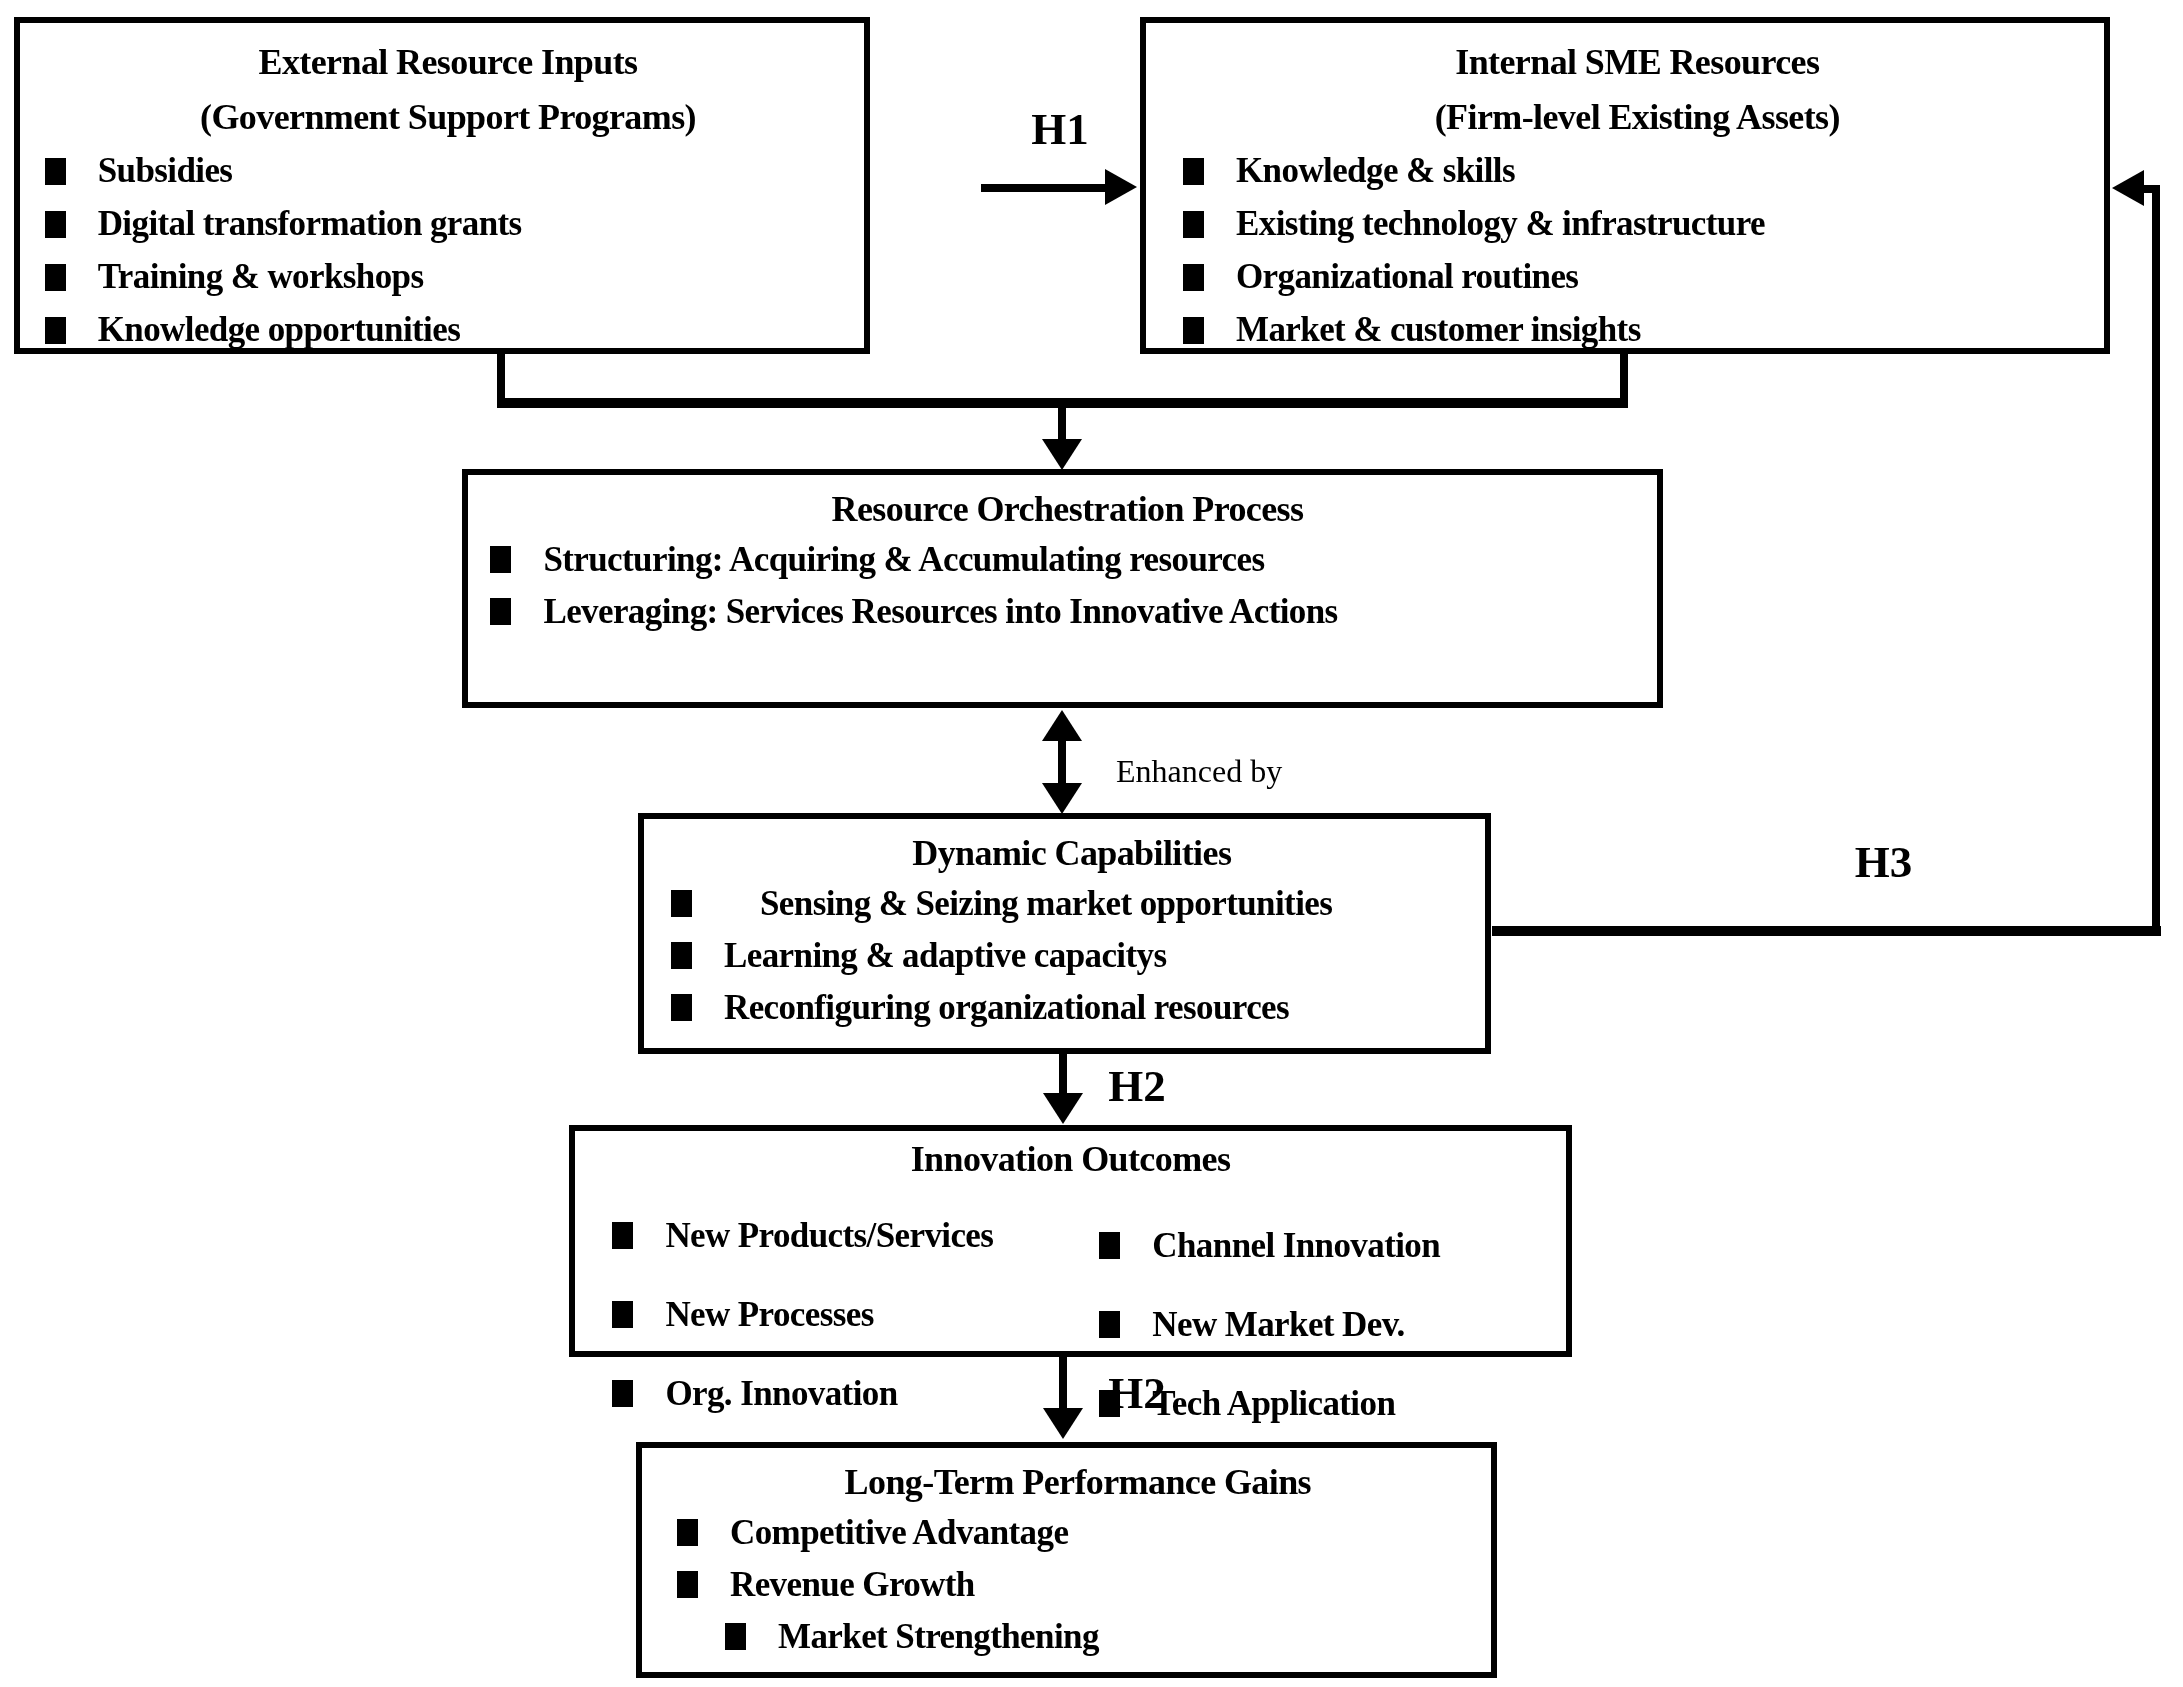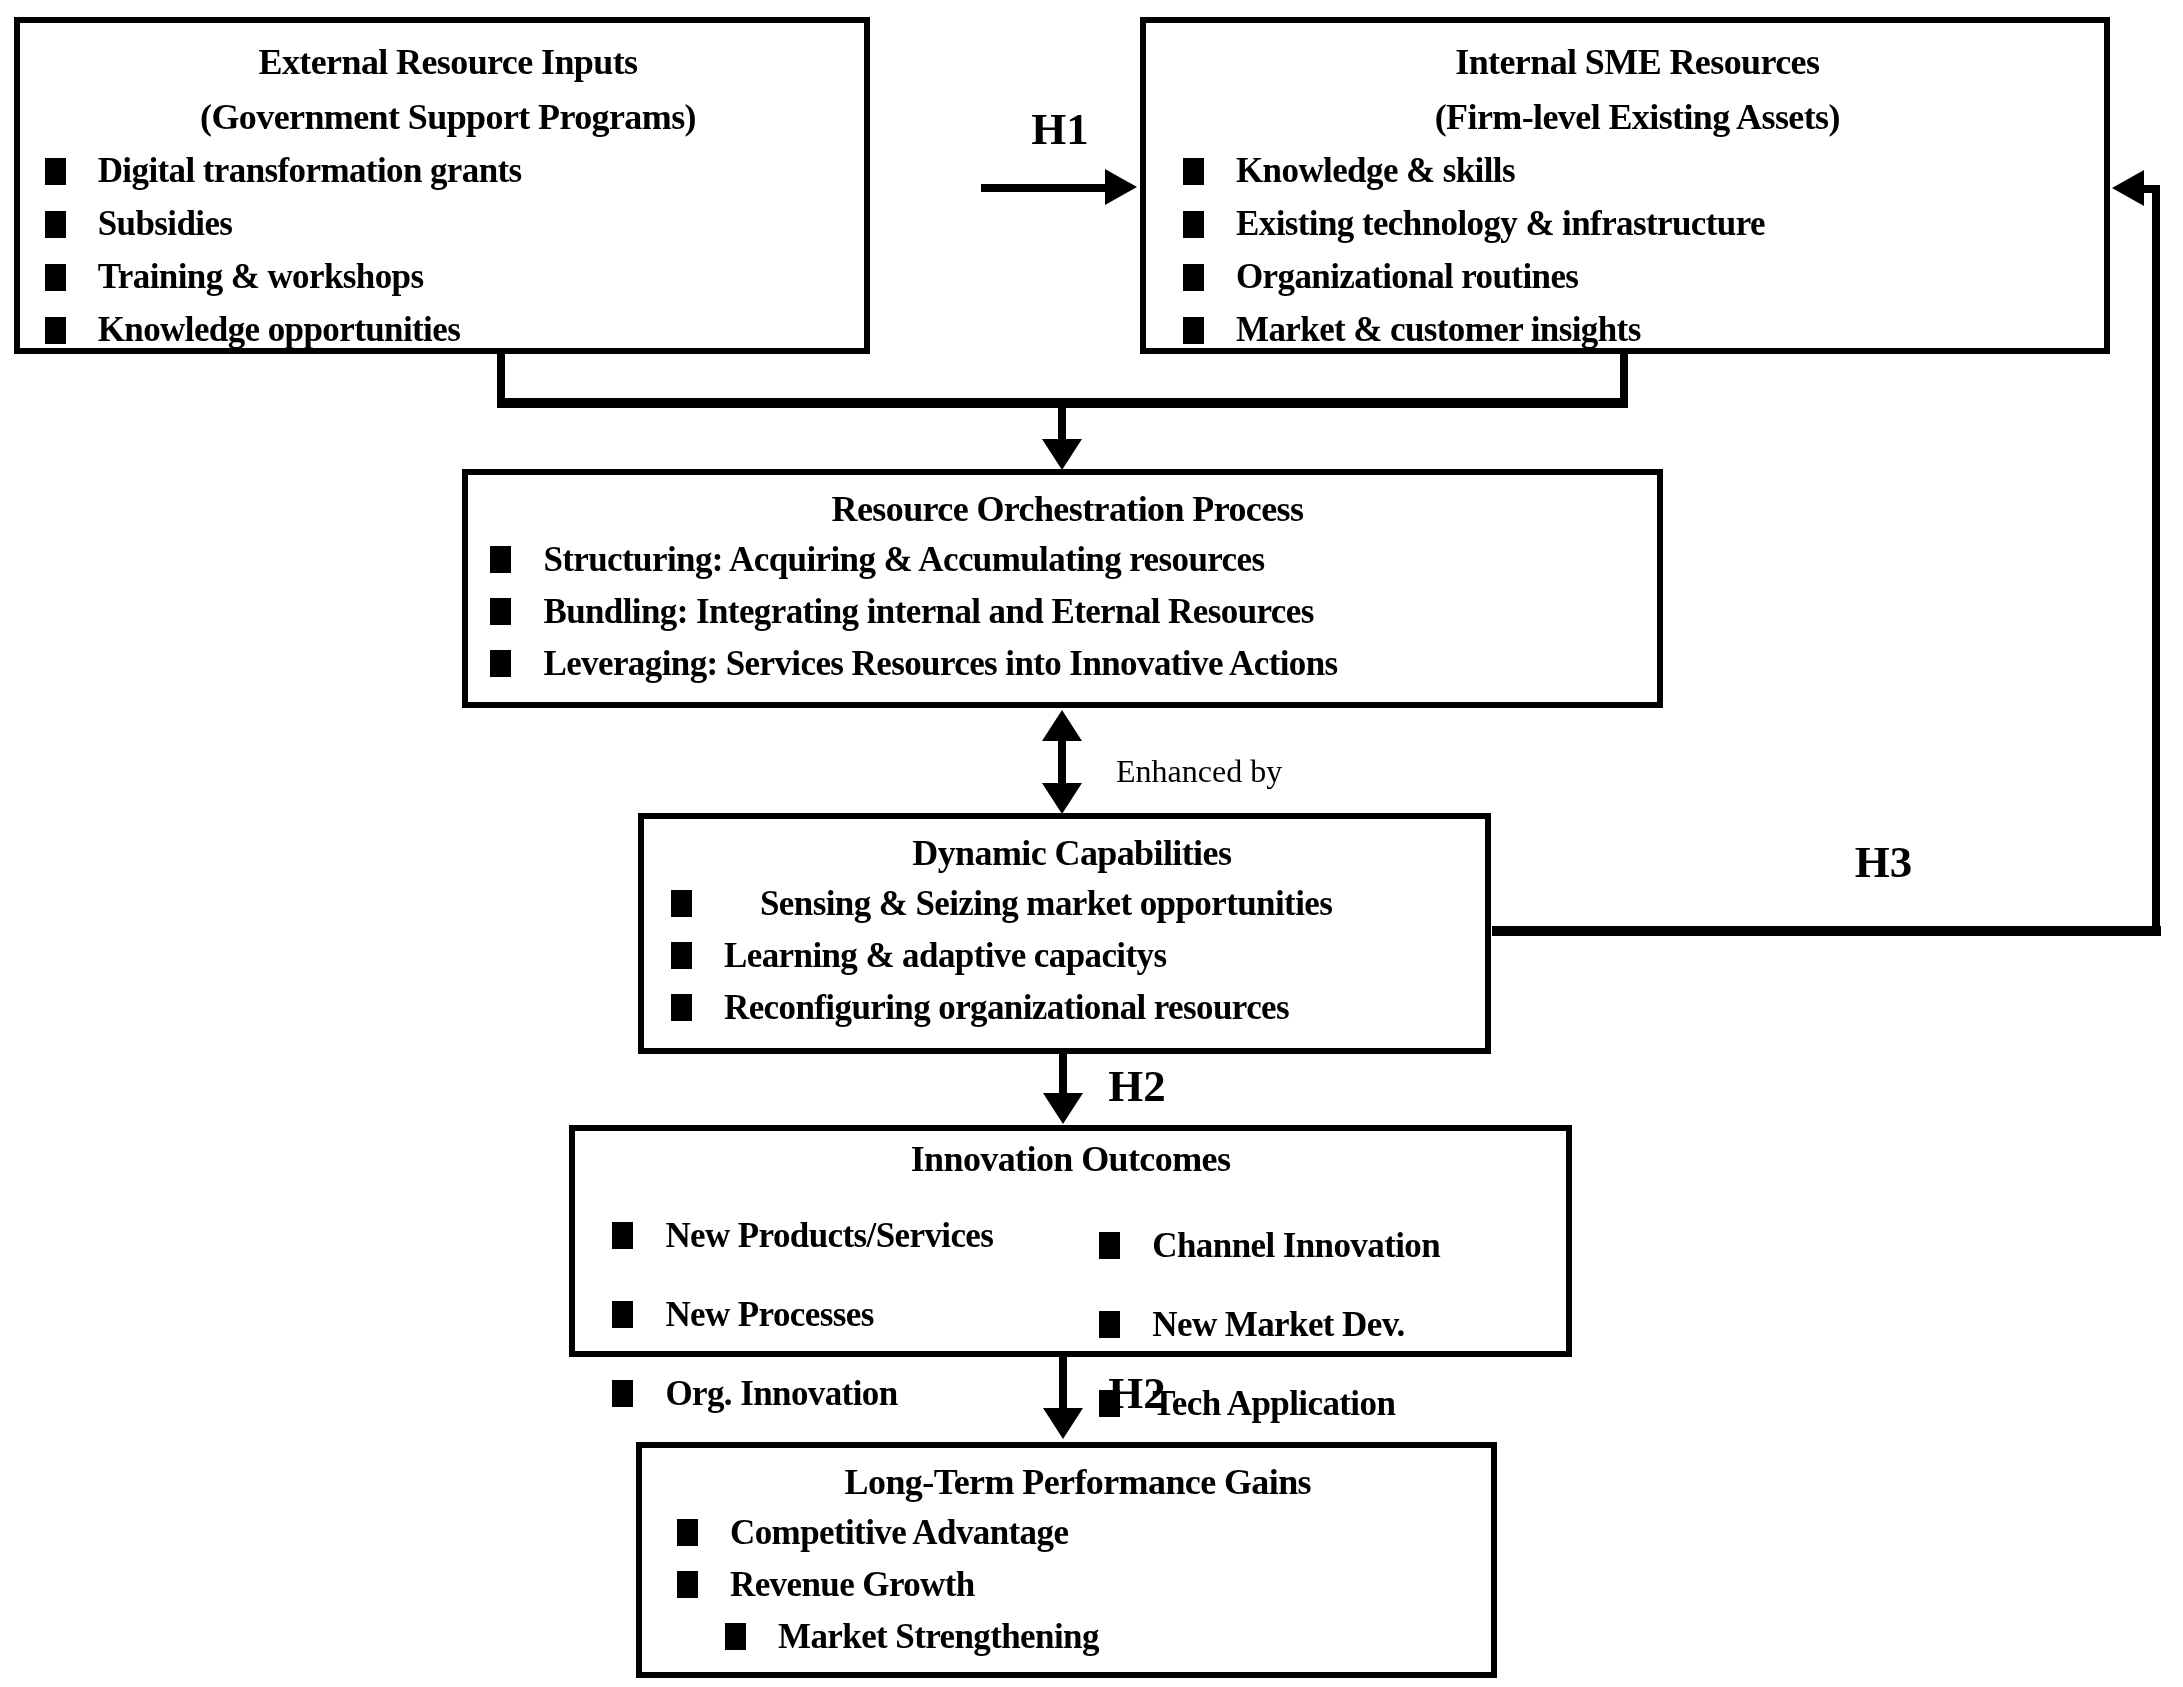--- a/index.html
+++ b/index.html
@@ -83,25 +83,25 @@
 </head>
 <body>
 
 <div id="canvas">
 
   <div class="box" style="left:13.7px; top:17.4px; width:856px; height:337px; padding:11.2px 12.4px 0 25px;">
     <div class="box-title">External Resource Inputs</div>
     <div class="box-title">(Government Support Programs)</div>
     <div class="bullet-row">
       <span class="sq"></span>
+      <span>Subsidies</span>
+    </div>
+    <div class="bullet-row">
+      <span class="sq"></span>
       <span>Digital transformation grants</span>
-    </div>
-    <div class="bullet-row">
-      <span class="sq"></span>
-      <span>Subsidies</span>
     </div>
     <div class="bullet-row">
       <span class="sq"></span>
       <span>Training &amp; workshops</span>
     </div>
     <div class="bullet-row">
       <span class="sq"></span>
       <span>Knowledge opportunities</span>
     </div>
   </div>
@@ -142,24 +142,20 @@
   <div class="arrowhead ah-down" style="left:1042px; top:439px;"></div>
 
   <div class="box" style="left:462px; top:469px; width:1201px; height:239px; padding:8.7px 12.4px 0 22.4px;">
     <div class="box-title" style="line-height:50px;">Resource Orchestration Process</div>
     <div class="bullet-row" style="height:52px;">
       <span class="sq"></span>
       <span>Structuring: Acquiring &amp; Accumulating resources</span>
     </div>
     <div class="bullet-row" style="height:52px;">
       <span class="sq"></span>
-      <span>Bundling: Integrating internal and Eternal Resources</span>
-    </div>
-    <div class="bullet-row" style="height:52px;">
-      <span class="sq"></span>
       <span>Leveraging: Services Resources into Innovative Actions</span>
     </div>
   </div>
 
   <div class="arrowhead ah-up" style="left:1042px; top:710px;"></div>
   <div class="vline" style="left:1058px; top:736px; width:8px; height:51px;"></div>
   <div class="arrowhead ah-down" style="left:1042px; top:783px;"></div>
   <div class="note-label" style="left:1116px; top:753px;">Enhanced by</div>
 
   <div class="box" style="left:638px; top:813px; width:853px; height:241px; padding:8.7px 12.4px 0 27px;">

